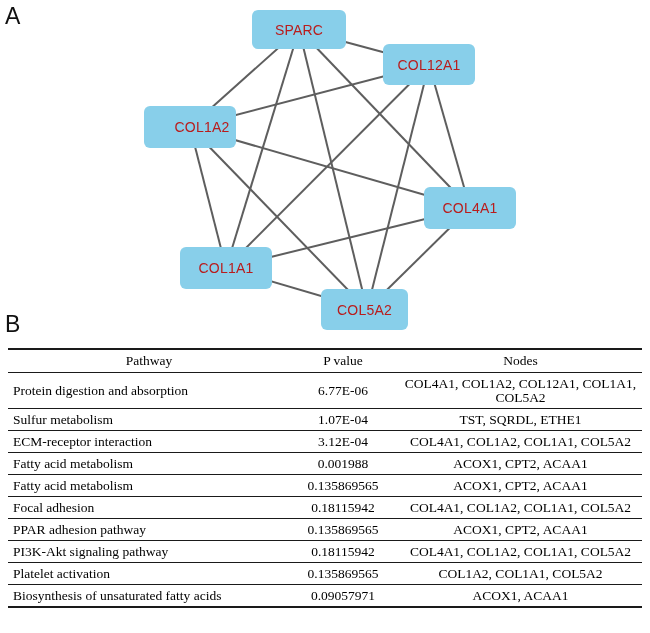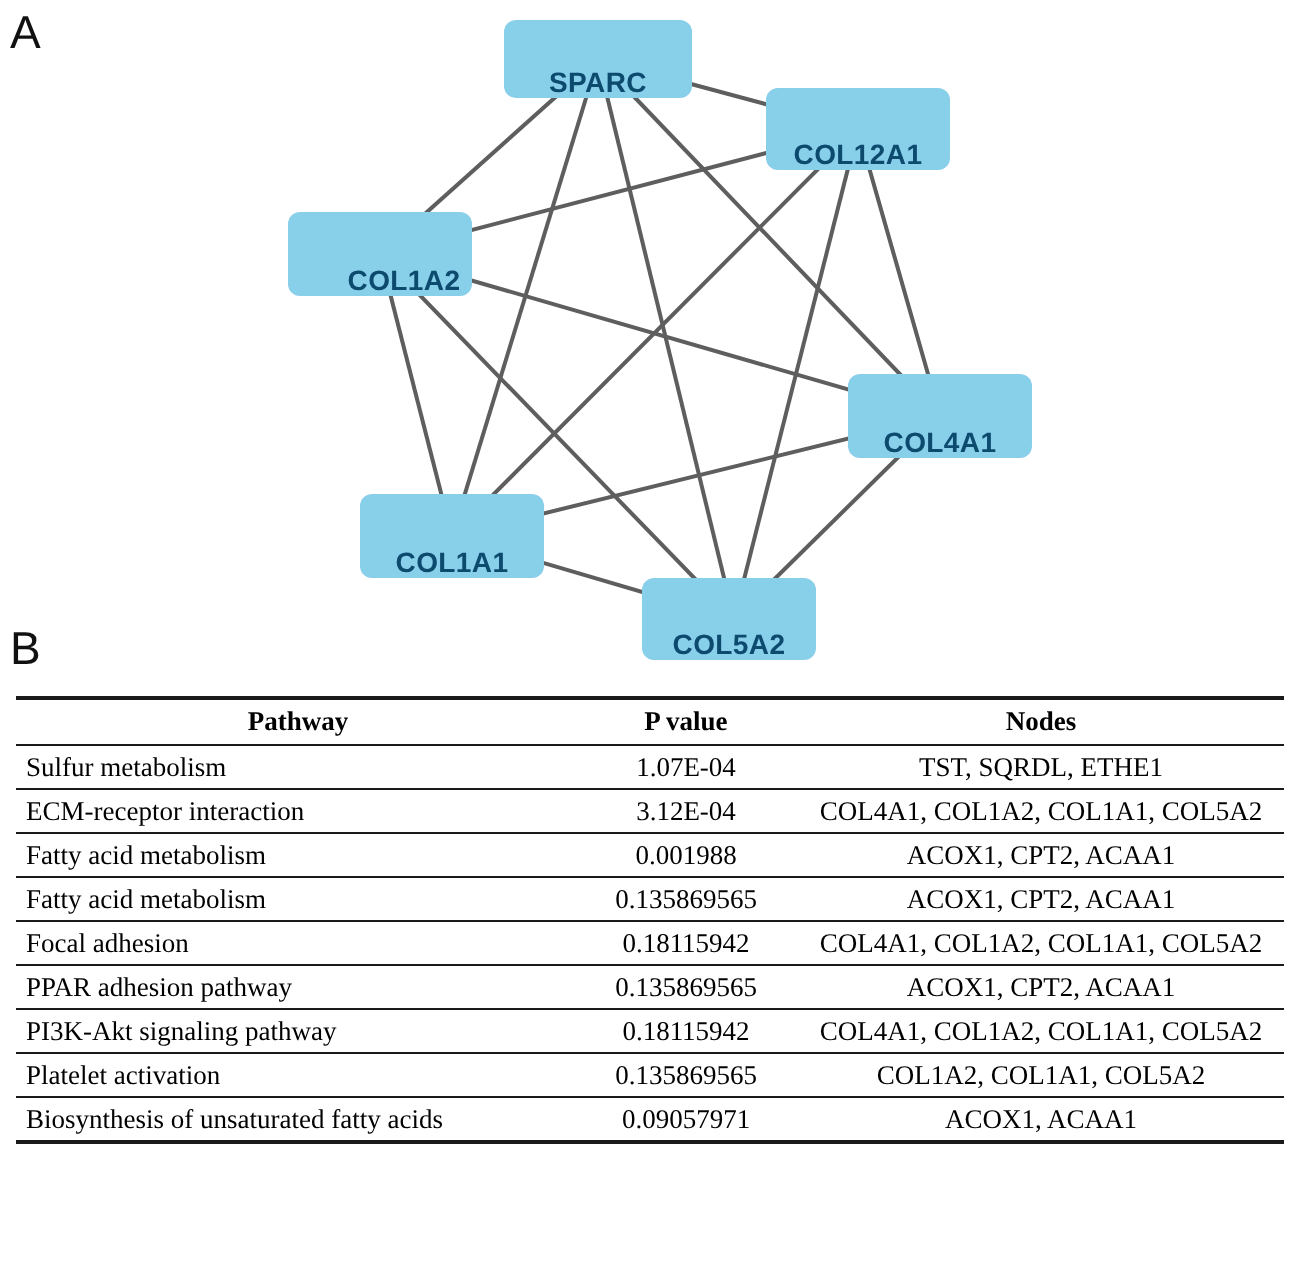--- a/index.html
+++ b/index.html
@@ -39,46 +39,45 @@
   #network-svg {
     position: absolute;
     left: 0;
     top: 0;
   }
   .node-box {
     position: absolute;
     background: #88cfea;
     border-radius: 6px;
     display: flex;
-    align-items: flex-end;
+    align-items: center;
     justify-content: center;
     font-family: "Liberation Sans", sans-serif;
     font-size: 14px;
-    color: #0c4a6e;
+    color: #b91c1c;
     letter-spacing: 0.2px;
     box-sizing: border-box;
-    font-weight: bold;
   }
 
   
   #pathway-table-wrap {
     position: absolute;
     left: 8px;
     top: 348px;
     width: 634px;
   }
   table.pathway-table {
     width: 100%;
     border-collapse: collapse;
     font-family: "Liberation Serif", serif;
     font-size: 13.5px;
     line-height: 14px;
   }
   table.pathway-table thead th {
-    font-weight: 700;
+    font-weight: 400;
     text-align: center;
     padding: 4px 2px 4px 2px;
     border-top: 2.5px solid #1a1a1a;
     border-bottom: 1px solid #1a1a1a;
   }
   table.pathway-table tbody td {
     padding: 3.5px 2px 3.5px 2px;
     border-bottom: 1px solid #1a1a1a;
     vertical-align: middle;
   }
@@ -140,20 +139,25 @@
   <table class="pathway-table">
     <thead>
       <tr>
         <th class="col-pathway">Pathway</th>
         <th class="col-pvalue">P value</th>
         <th class="col-nodes">Nodes</th>
       </tr>
     </thead>
     <tbody id="pathway-table-body">
         <tr>
+          <td class="col-pathway">Protein digestion and absorption</td>
+          <td class="col-pvalue">6.77E-06</td>
+          <td class="col-nodes">COL4A1, COL1A2, COL12A1, COL1A1, COL5A2</td>
+        </tr>
+        <tr>
           <td class="col-pathway">Sulfur metabolism</td>
           <td class="col-pvalue">1.07E-04</td>
           <td class="col-nodes">TST, SQRDL, ETHE1</td>
         </tr>
         <tr>
           <td class="col-pathway">ECM-receptor interaction</td>
           <td class="col-pvalue">3.12E-04</td>
           <td class="col-nodes">COL4A1, COL1A2, COL1A1, COL5A2</td>
         </tr>
         <tr>

